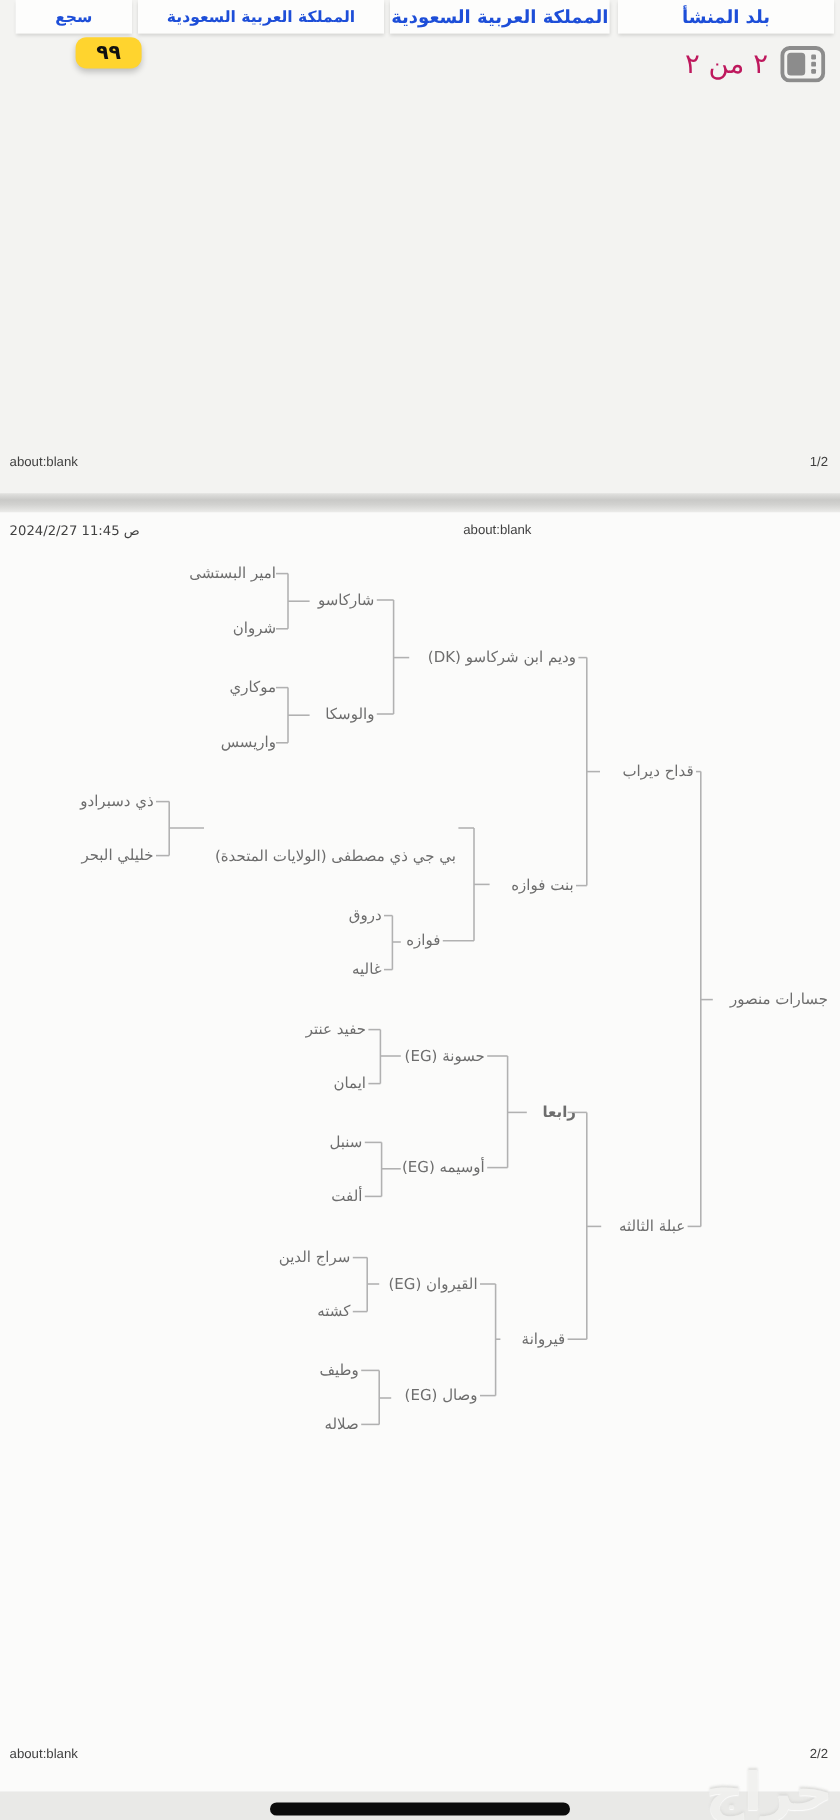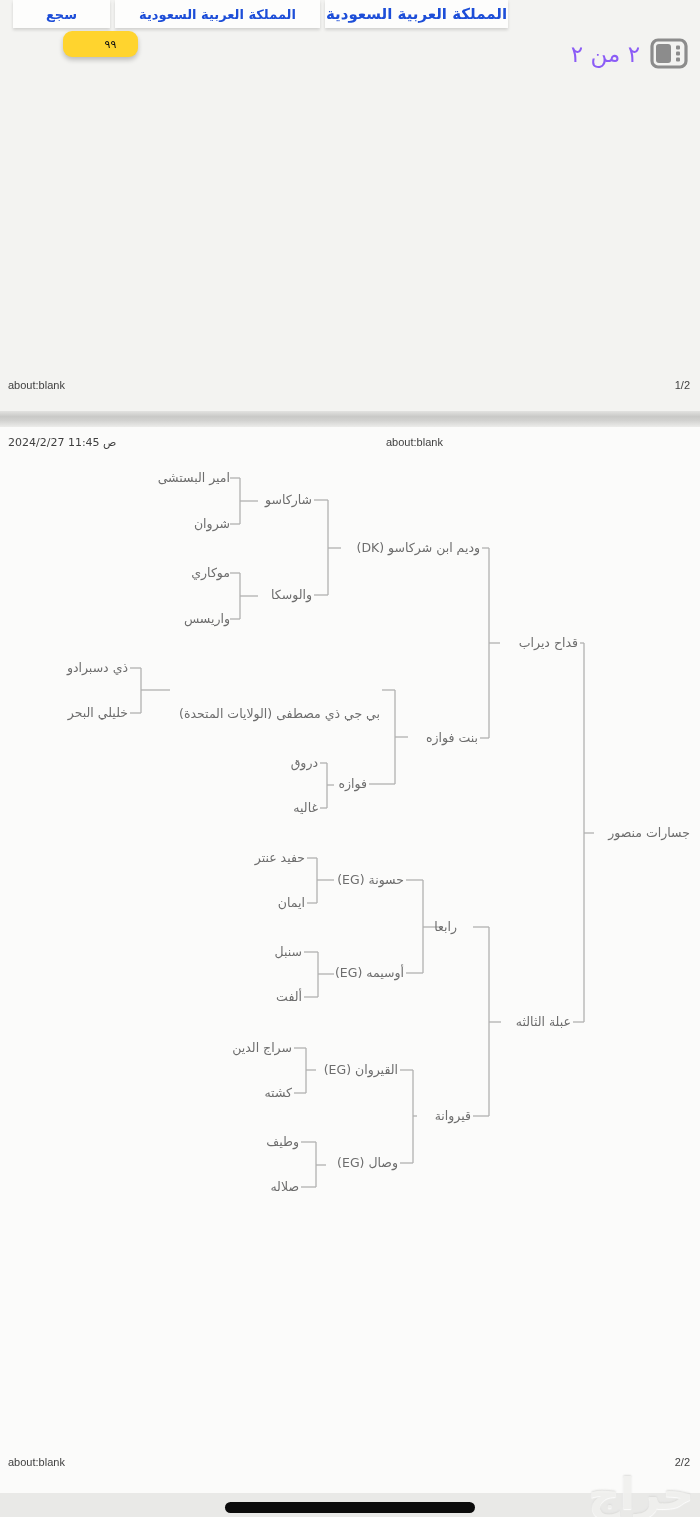--- a/index.html
+++ b/index.html
@@ -10,24 +10,24 @@
   .hcell{position:absolute;top:0;height:28px;background:#fdfdfc;color:#1d4ed8;
          display:flex;align-items:center;justify-content:center;font-weight:bold;
          box-shadow:0 2px 3px rgba(0,0,0,.14);direction:rtl;white-space:nowrap;}
   .hc1{left:13px;width:97px;font-size:13px;}
   .hc2{left:115px;width:205px;font-size:13px;}
   .hc3{left:325px;width:183px;font-size:15px;}
   .hc4{left:515px;width:180px;font-size:15px;}
 
   .badge{position:absolute;left:63px;top:31px;width:55px;height:26px;background:#ffd42e;
          border-radius:9px;display:flex;align-items:center;justify-content:center;
-         color:#101010;font-weight:normal;font-size:11px;box-shadow:0 3px 5px rgba(0,0,0,.22);padding-left:20px;}
+         color:#101010;font-weight:bold;font-size:17px;box-shadow:0 3px 5px rgba(0,0,0,.22);}
 
   .pager{position:absolute;right:12px;top:38px;display:flex;align-items:center;gap:10px;direction:rtl;}
-  .pager-label{color:#8b5cf6;font-size:23px;direction:rtl;white-space:nowrap;text-align:center;}
+  .pager-label{color:#be185d;font-size:23px;direction:rtl;white-space:nowrap;text-align:center;}
 
   .pg-footer{position:absolute;font-size:11px;color:#3f3f3f;font-family:"Liberation Sans",sans-serif;}
   .f1l{left:8px;top:379px;}
   .f1r{right:10px;top:379px;}
 
   .divider{position:absolute;left:0;top:411px;width:700px;height:16px;
            background:linear-gradient(to bottom,#e2e2e0 0%,#c9c9c7 35%,#d2d2d0 60%,#ececea 100%);}
 
   
   .page2{position:absolute;left:0;top:427px;width:700px;height:1066px;background:#fbfbfa;}
@@ -62,20 +62,23 @@
 <div class="screen">
 
   <div class="hcell hc1">
     <span>سجع</span>
   </div>
   <div class="hcell hc2">
     <span>المملكة العربية السعودية</span>
   </div>
   <div class="hcell hc3">
     <span>المملكة العربية السعودية</span>
+  </div>
+  <div class="hcell hc4">
+    <span>بلد المنشأ</span>
   </div>
 
   <div class="badge">
     <span>٩٩</span>
   </div>
 
   <div class="pager">
     <span class="icon">
       <svg class="pager-icon" viewBox="0 0 38 31">
         <rect x="2" y="2" width="34" height="27" rx="6" fill="none" stroke="#8c8c8c" stroke-width="3.2"></rect>
@@ -158,21 +161,21 @@
         <line x1="580" y1="643" x2="584" y2="643"></line>
         <line x1="573" y1="1022" x2="584" y2="1022"></line>
         <line x1="584" y1="643" x2="584" y2="1022"></line>
         <line x1="584" y1="833" x2="594" y2="833"></line>
       </svg>
   <div class="node" style="right: 10px; top: 833px;">جسارات منصور</div>
       <div class="node" style="right: 122px; top: 643px;">قداح ديراب</div>
       <div class="node" style="right: 129px; top: 1022px;">عبلة الثالثه</div>
       <div class="node" style="right: 220px; top: 548px;">وديم ابن شركاسو (DK)</div>
       <div class="node" style="right: 222px; top: 738px;">بنت فوازه</div>
-      <div class="node" style="right: 243px; top: 927px;">رابعا</div>
+      <div class="node" style="right: 220px; top: 927px; font-weight: bold;">رابعا</div>
       <div class="node" style="right: 229px; top: 1116px;">قيروانة</div>
       <div class="node" style="right: 388px; top: 500px;">شاركاسو</div>
       <div class="node" style="right: 388px; top: 595px;">والوسكا</div>
       <div class="node" style="right: 320px; top: 690px; margin-top: 24px;">بي جي ذي مصطفى (الولايات المتحدة)</div>
       <div class="node" style="right: 333px; top: 784px;">فوازه</div>
       <div class="node" style="right: 296px; top: 880px;">حسونة (EG)</div>
       <div class="node" style="right: 296px; top: 973px;">أوسيمه (EG)</div>
       <div class="node" style="right: 302px; top: 1070px;">القيروان (EG)</div>
       <div class="node" style="right: 302px; top: 1163px;">وصال (EG)</div>
       <div class="node" style="right: 470px; top: 478px;">امير البستشى</div>

